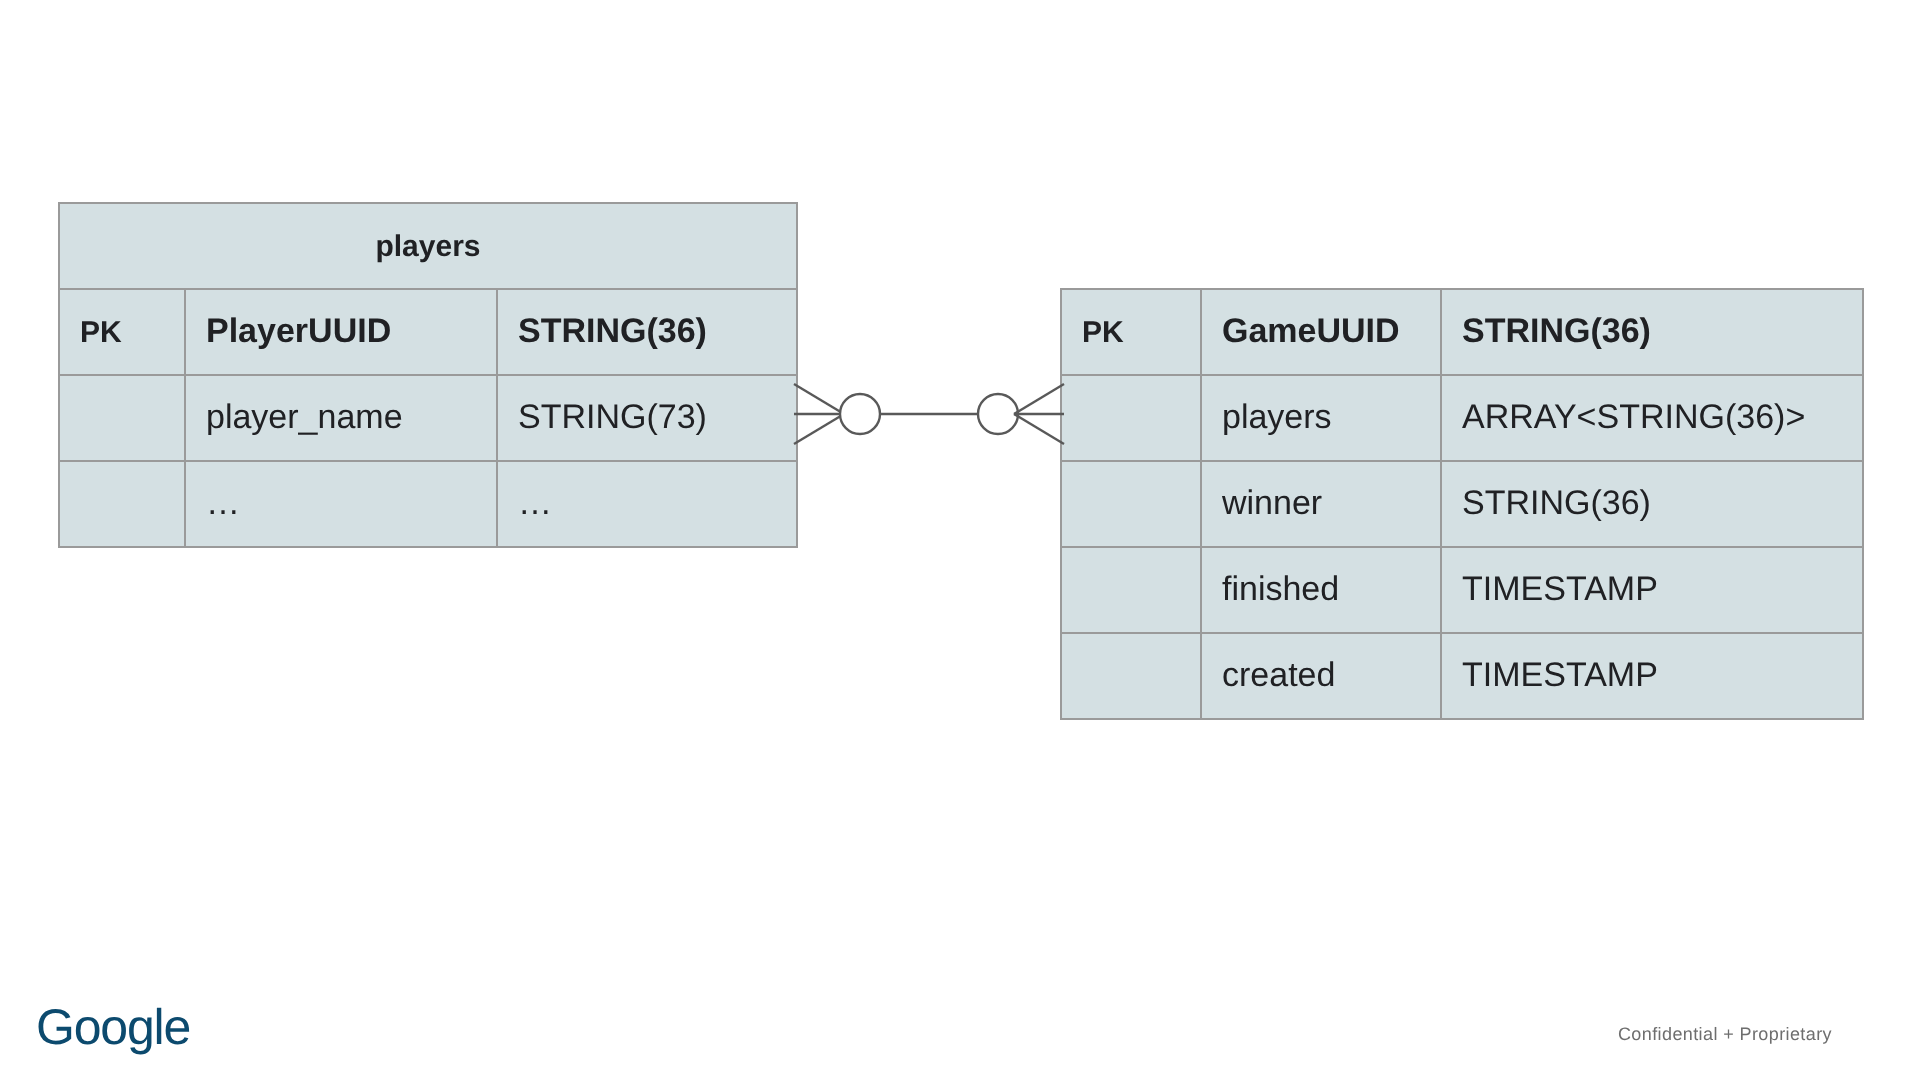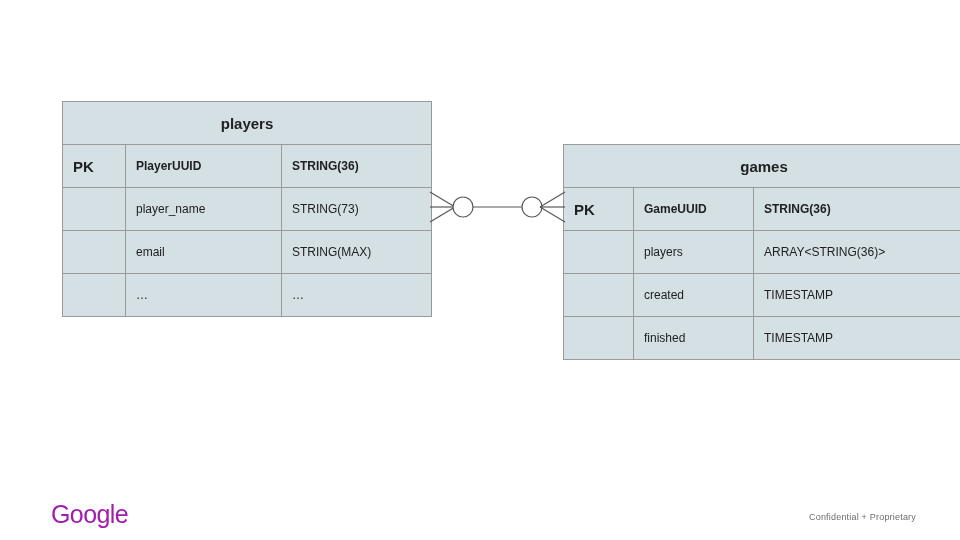--- a/index.html
+++ b/index.html
@@ -13,35 +13,34 @@
     position: relative;
     overflow: hidden;
     font-family: "Liberation Sans", sans-serif;
     color: #202124;
   }
 
   .slide {
     position: absolute;
     inset: 0;
     background: #ffffff;
-    margin-left: 33px;
   }
 
   
   .entity {
     position: absolute;
     border-collapse: collapse;
     background: #d4e0e3;
     table-layout: fixed;
   }
   .entity td, .entity th {
     border: 1px solid #9a9a9a;
     background: #d4e0e3;
     padding: 0 10px;
-    font-size: 12px;
+    font-size: 17px;
     font-weight: normal;
     text-align: left;
     vertical-align: middle;
     white-space: nowrap;
     overflow: hidden;
   }
   .entity .title-cell {
     text-align: center;
     font-weight: bold;
     font-size: 15px;
@@ -76,21 +75,21 @@
     height: 58px;
   }
 
   
   #google-wordmark {
     position: absolute;
     left: 18px;
     top: 500px;
     font-size: 25px;
     letter-spacing: -0.6px;
-    color: #a21caf;
+    color: #0c4a6e;
     font-family: "Liberation Sans", sans-serif;
     font-weight: normal;
   }
   #confidential-note {
     position: absolute;
     right: 44px;
     top: 512px;
     font-size: 9px;
     color: #6e6e6e;
     letter-spacing: 0.2px;
@@ -116,59 +115,56 @@
         <td class="row-cell">PlayerUUID</td>
         <td class="row-cell">STRING(36)</td>
       </tr>
       <tr>
         <td class="row-cell key-cell"></td>
         <td class="row-cell">player_name</td>
         <td class="row-cell">STRING(73)</td>
       </tr>
       <tr>
         <td class="row-cell key-cell"></td>
-        <td class="row-cell">email</td>
-        <td class="row-cell">STRING(MAX)</td>
-      </tr>
-      <tr>
-        <td class="row-cell key-cell"></td>
         <td class="row-cell">…</td>
         <td class="row-cell">…</td>
       </tr>
     </tbody>
   </table>
 
   <table class="entity" id="games-table">
     <colgroup>
       <col class="c-key">
         <col class="c-name">
         <col class="c-type">
     </colgroup>
     <tbody>
-      <tr>
-        <td class="title-cell" colspan="3">games</td>
-      </tr>
       <tr class="bold-row">
         <td class="row-cell key-cell">PK</td>
         <td class="row-cell">GameUUID</td>
         <td class="row-cell">STRING(36)</td>
       </tr>
       <tr>
         <td class="row-cell key-cell"></td>
         <td class="row-cell">players</td>
         <td class="row-cell">ARRAY&lt;STRING(36)&gt;</td>
       </tr>
       <tr>
         <td class="row-cell key-cell"></td>
-        <td class="row-cell">created</td>
+        <td class="row-cell">winner</td>
+        <td class="row-cell">STRING(36)</td>
+      </tr>
+      <tr>
+        <td class="row-cell key-cell"></td>
+        <td class="row-cell">finished</td>
         <td class="row-cell">TIMESTAMP</td>
       </tr>
       <tr>
         <td class="row-cell key-cell"></td>
-        <td class="row-cell">finished</td>
+        <td class="row-cell">created</td>
         <td class="row-cell">TIMESTAMP</td>
       </tr>
     </tbody>
   </table>
 
   <svg id="relationship" viewBox="0 0 150 58">
     <g fill="none" stroke="#595959" stroke-width="1.2">
 
       <line x1="7" y1="29" x2="32" y2="29"></line>
       <line x1="7" y1="14" x2="32" y2="29"></line>

